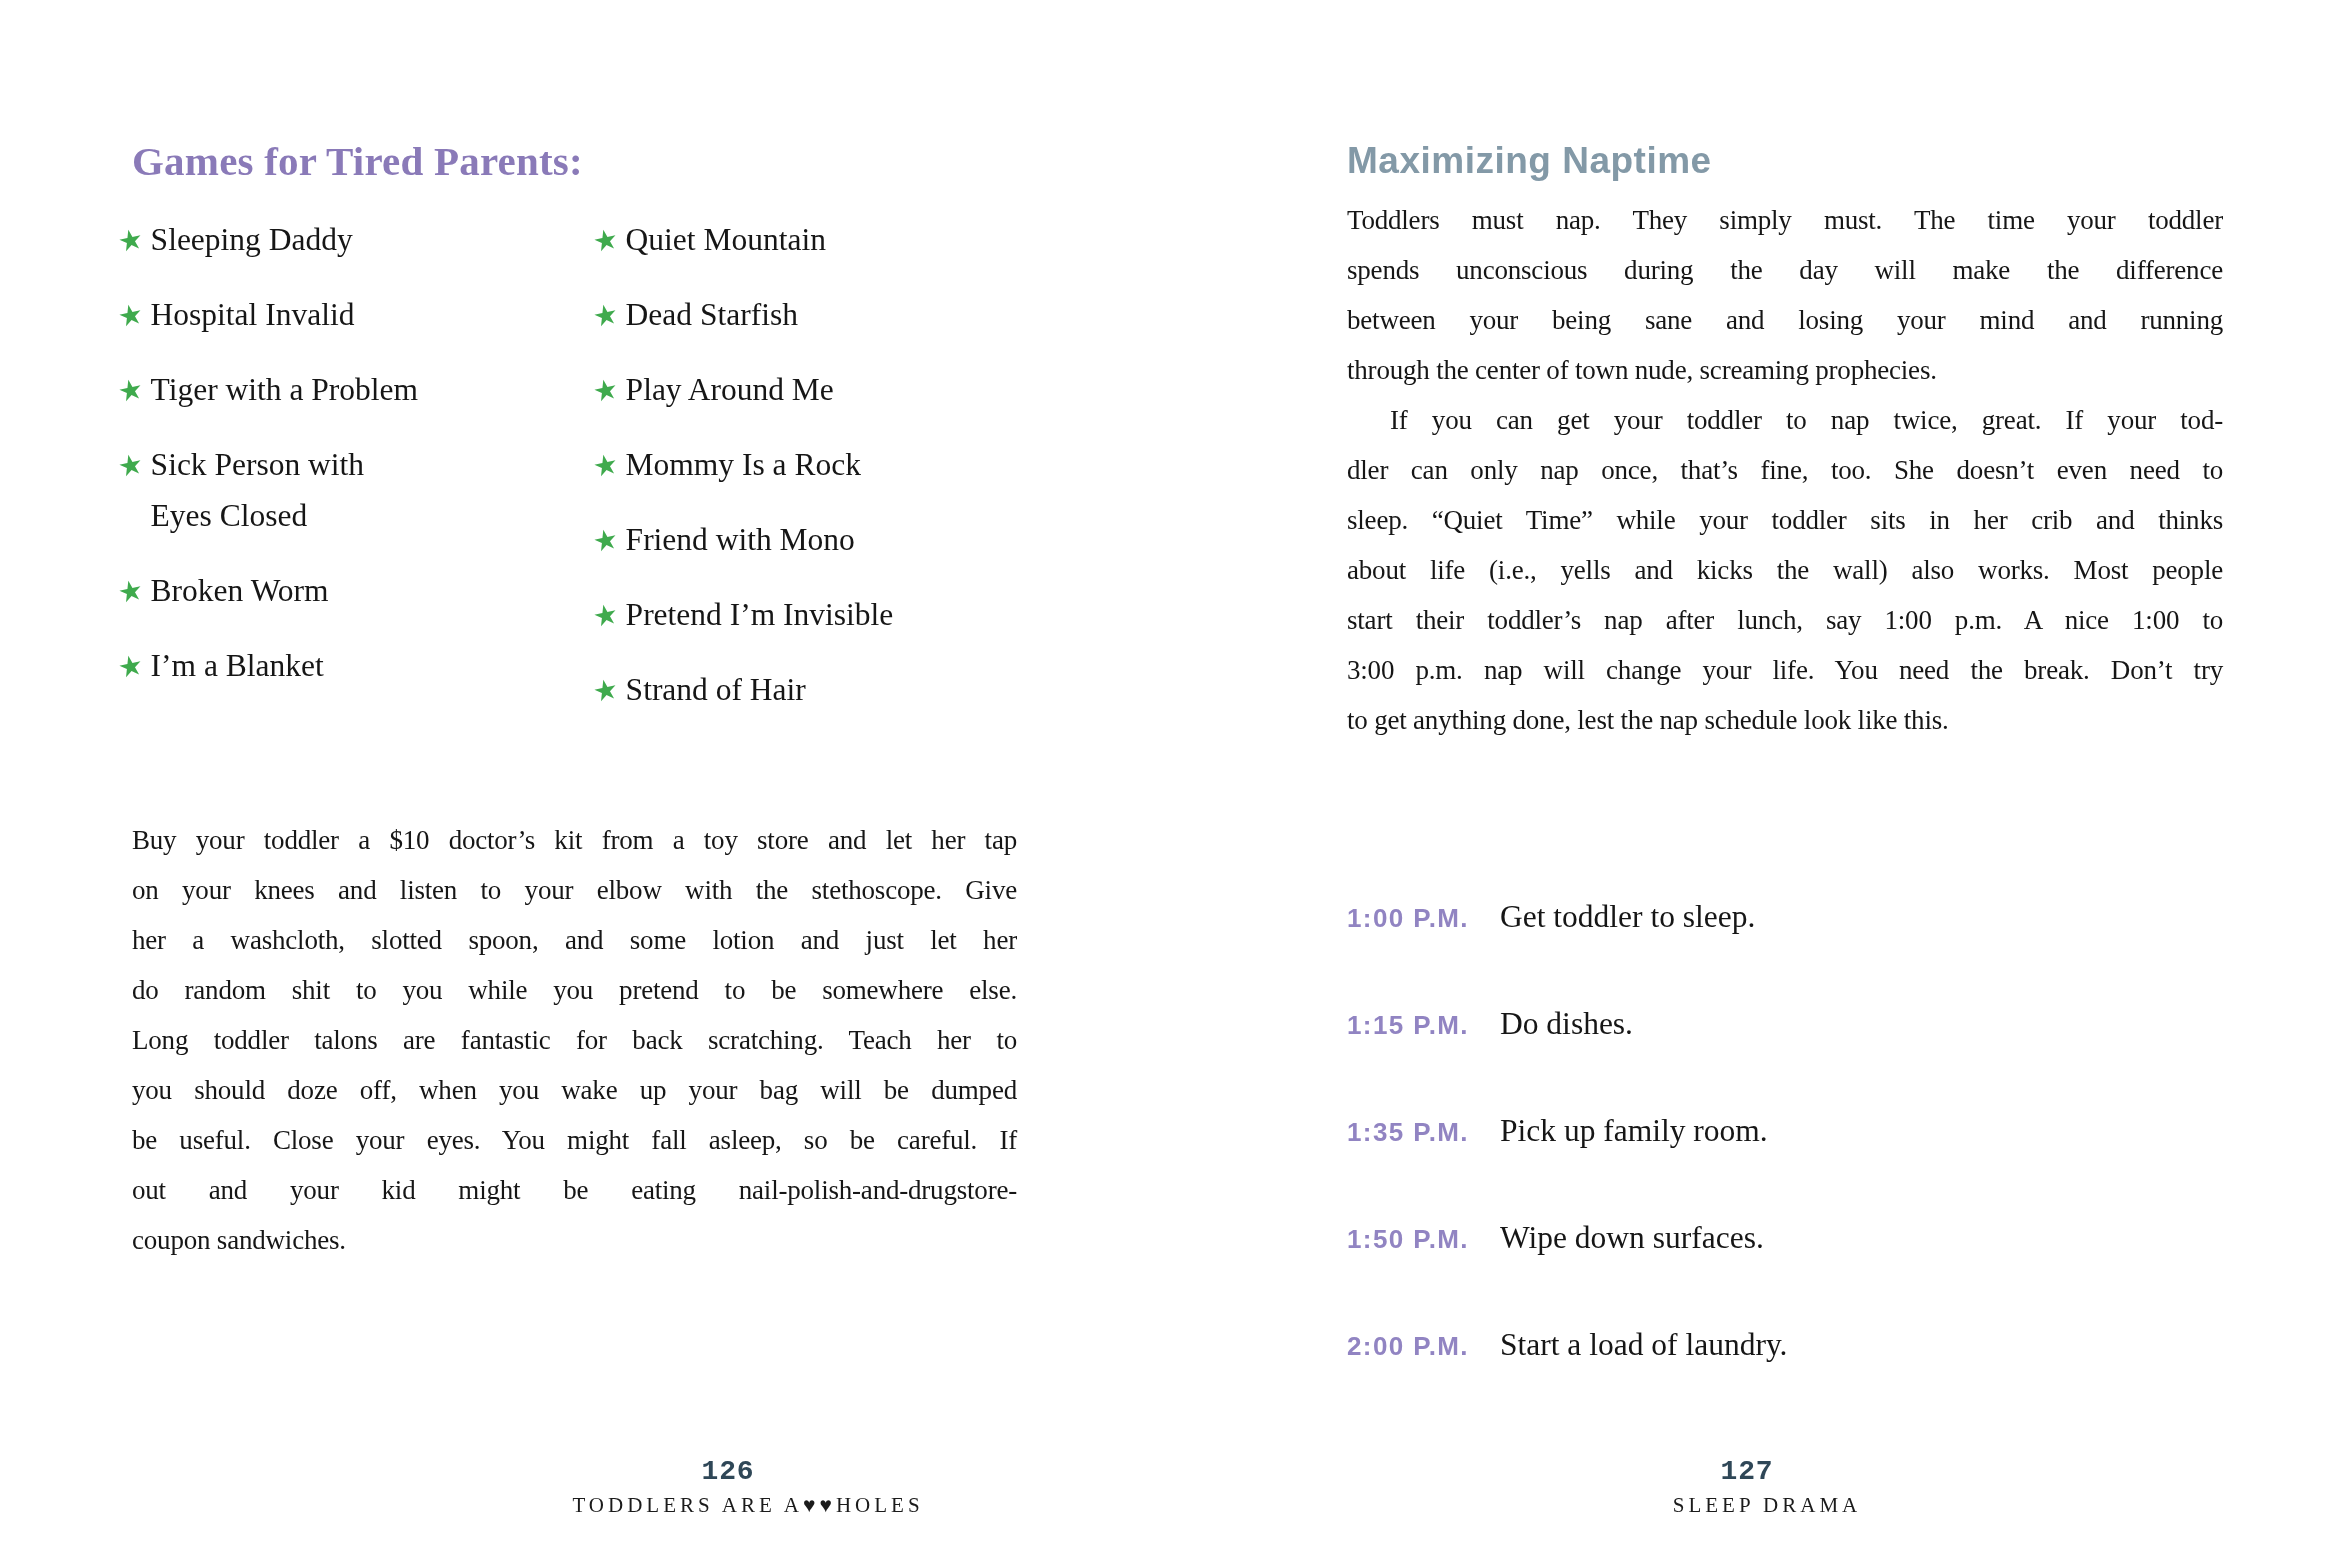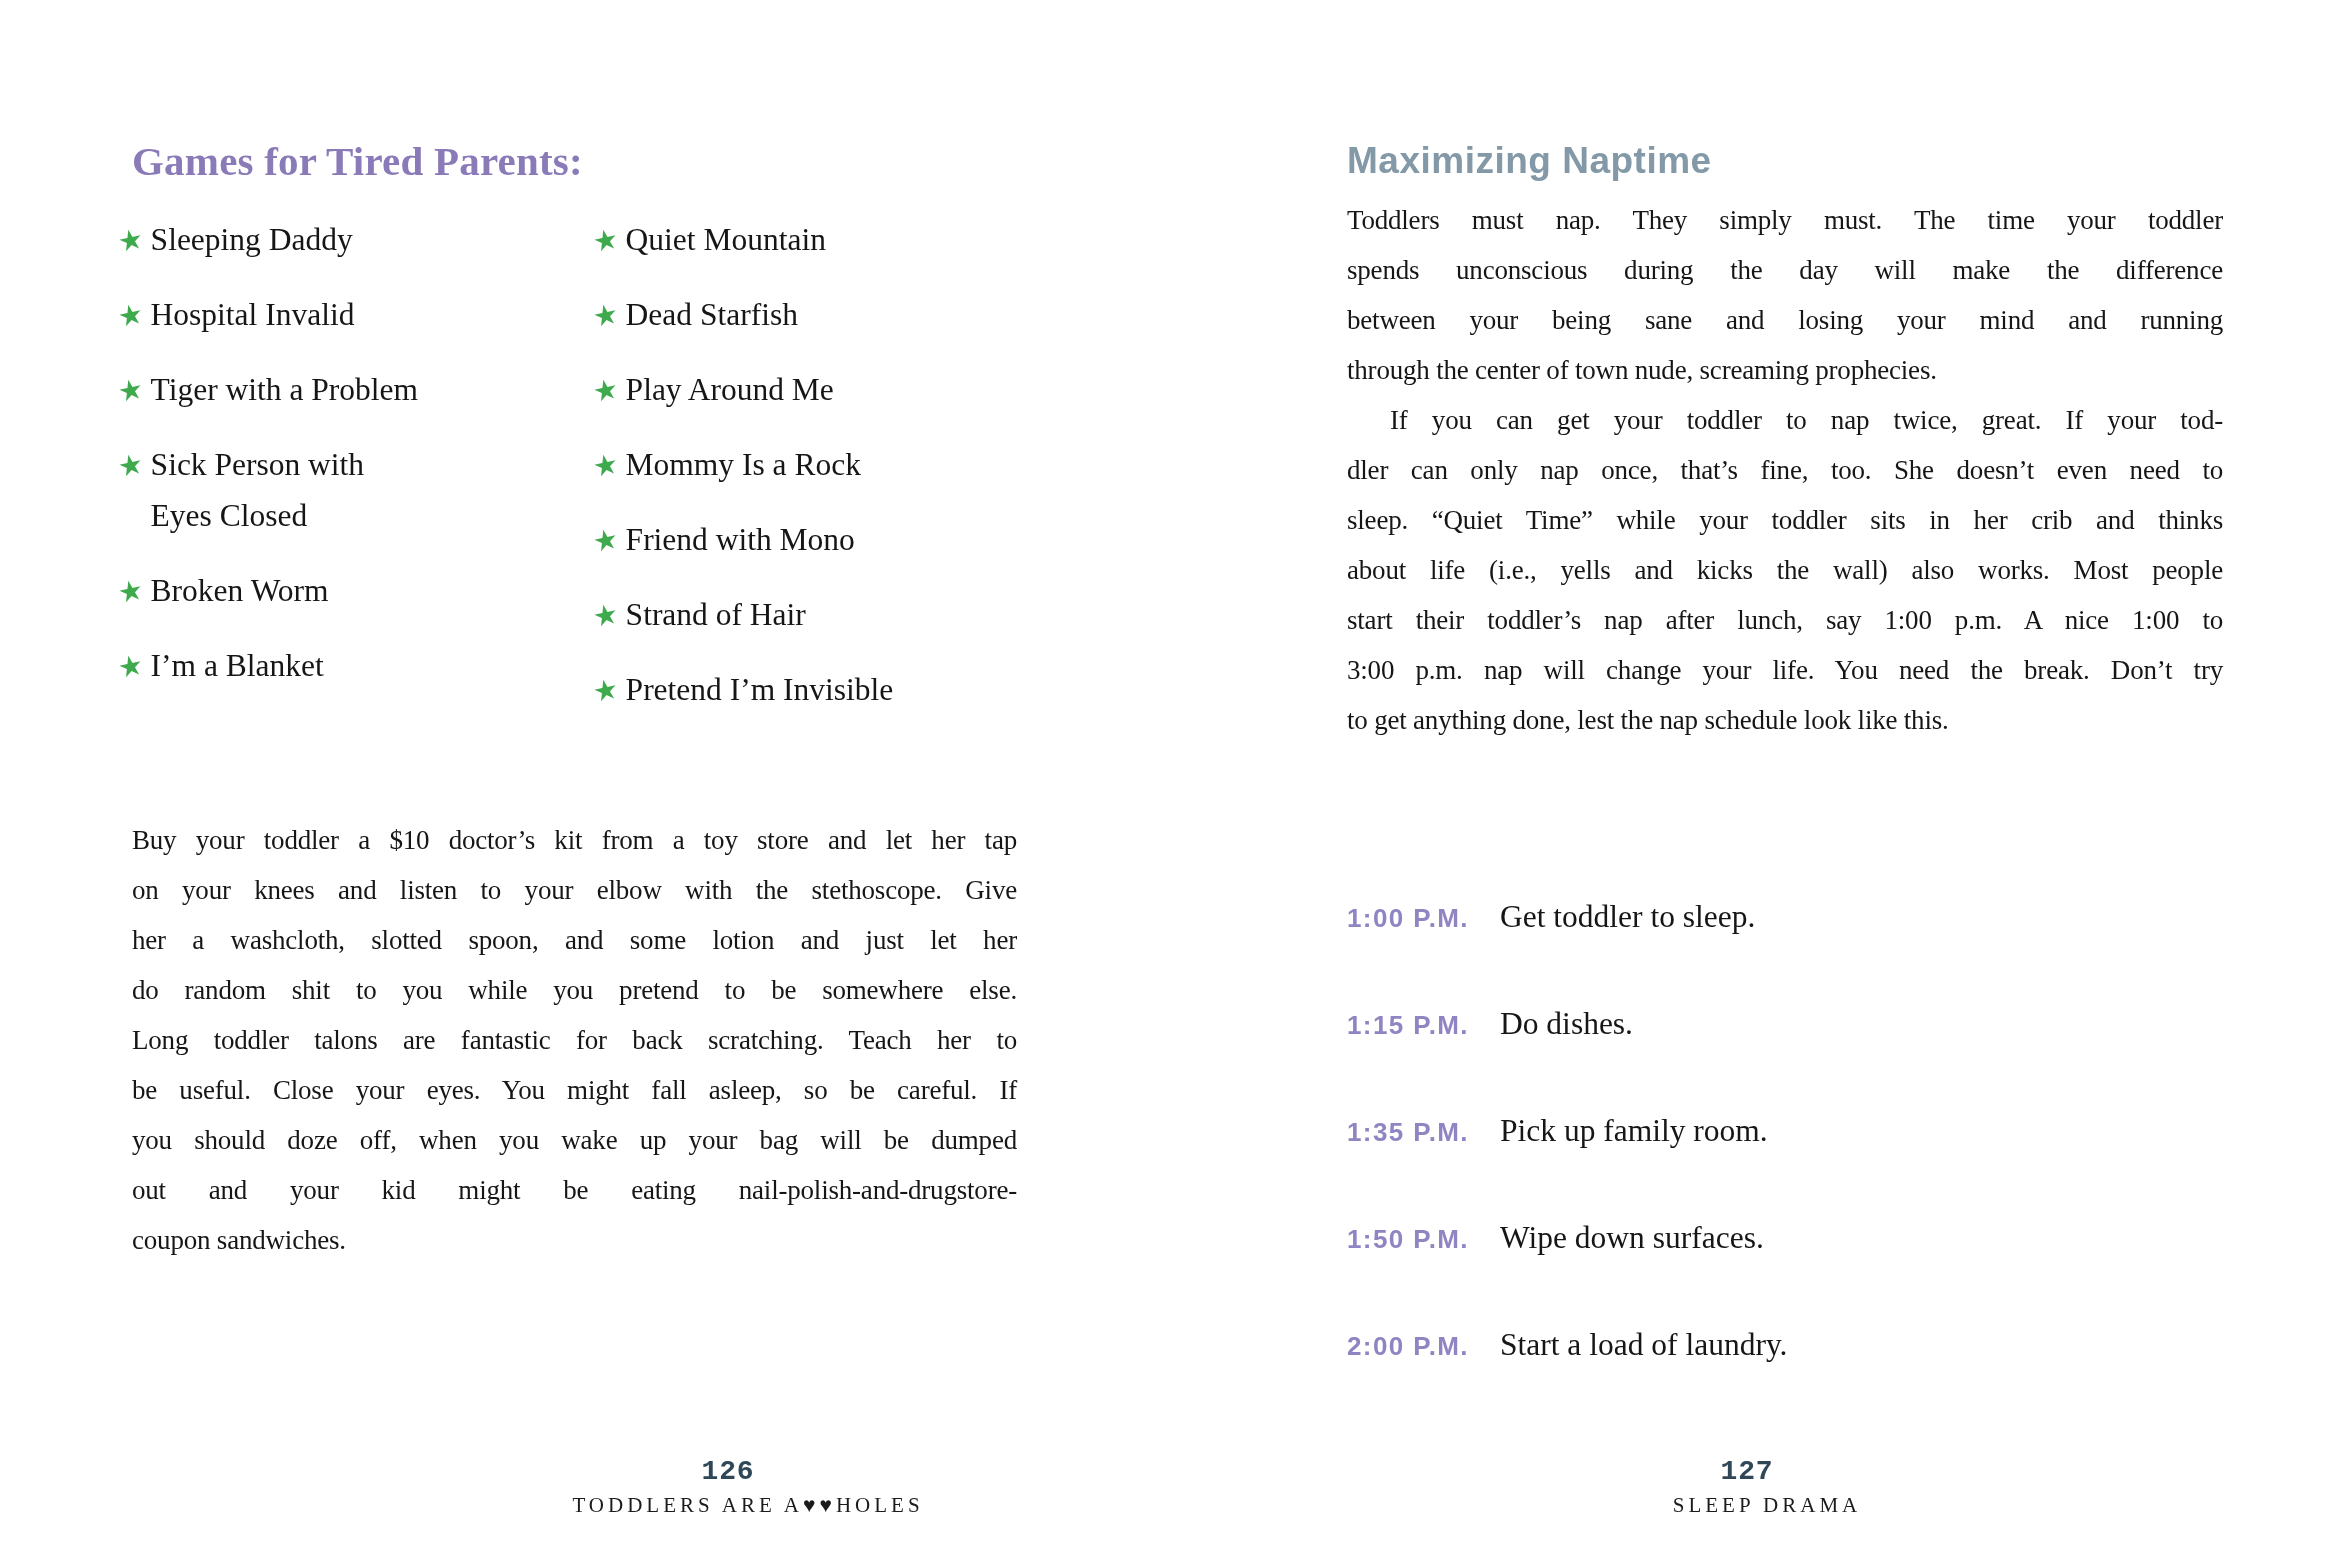--- a/index.html
+++ b/index.html
@@ -122,37 +122,37 @@
       <div class="gitem">
         <span class="star"></span>
         <span class="glabel">Mommy Is a Rock</span>
       </div>
       <div class="gitem">
         <span class="star"></span>
         <span class="glabel">Friend with Mono</span>
       </div>
       <div class="gitem">
         <span class="star"></span>
+        <span class="glabel">Pretend I’m Invisible</span>
+      </div>
+      <div class="gitem">
+        <span class="star"></span>
         <span class="glabel">Strand of Hair</span>
-      </div>
-      <div class="gitem">
-        <span class="star"></span>
-        <span class="glabel">Pretend I’m Invisible</span>
       </div>
     </div>
   </div>
 
   <div class="para-left">
     <div class="jline">Buy your toddler a $10 doctor’s kit from a toy store and let her tap</div>
     <div class="jline">on your knees and listen to your elbow with the stethoscope. Give</div>
     <div class="jline">her a washcloth, slotted spoon, and some lotion and just let her</div>
     <div class="jline">do random shit to you while you pretend to be somewhere else.</div>
     <div class="jline">Long toddler talons are fantastic for back scratching. Teach her to</div>
+    <div class="jline">you should doze off, when you wake up your bag will be dumped</div>
     <div class="jline">be useful. Close your eyes. You might fall asleep, so be careful. If</div>
-    <div class="jline">you should doze off, when you wake up your bag will be dumped</div>
     <div class="jline">out and your kid might be eating nail-polish-and-drugstore-</div>
     <div class="jline jlast">coupon sandwiches.</div>
   </div>
 
   <div class="footer footer-left">
     <div class="pnum">126</div>
     <div class="flabel">TODDLERS ARE A♥♥HOLES</div>
   </div>
 </div>
 

